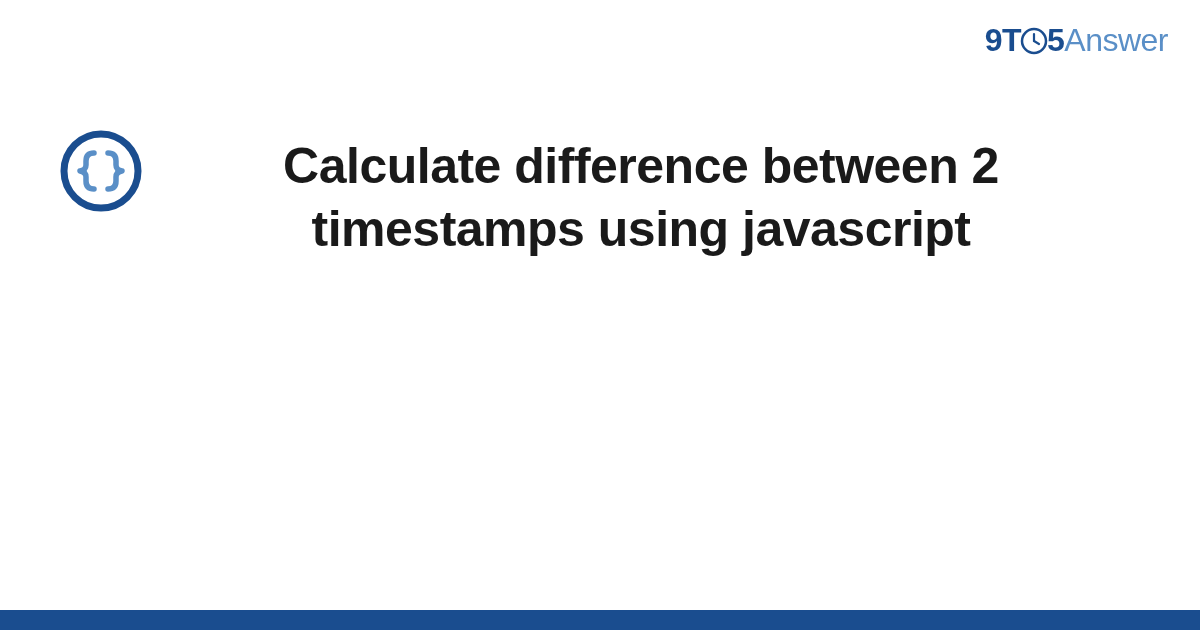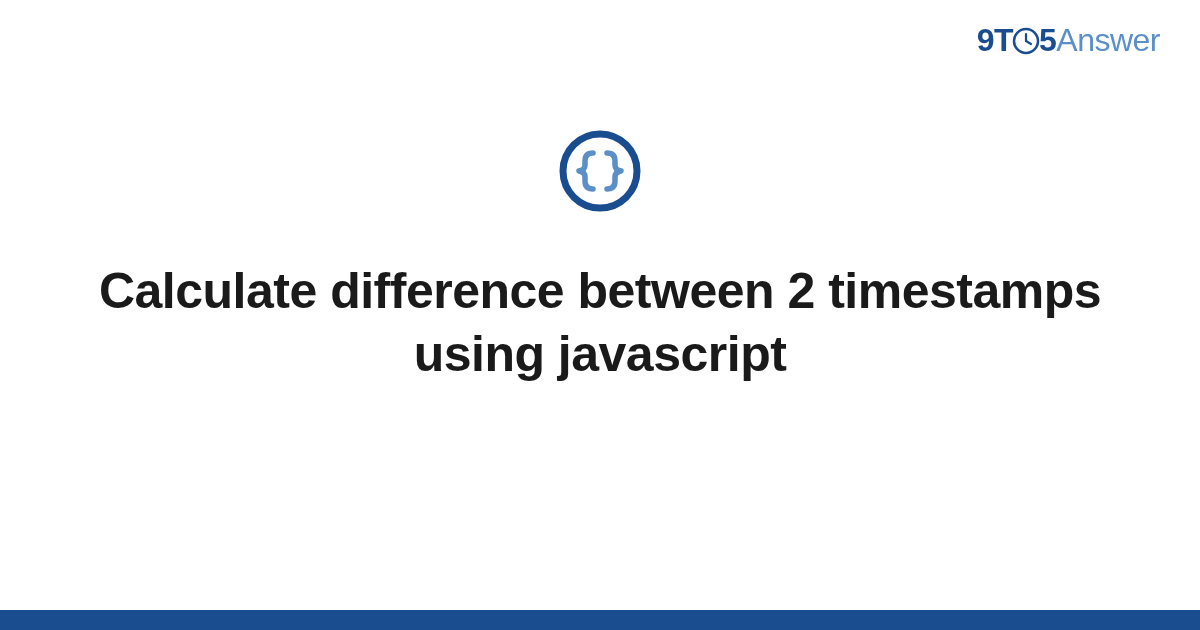--- a/index.html
+++ b/index.html
@@ -11,21 +11,21 @@
       width: 1200px;
       height: 630px;
       background: #ffffff;
       font-family: Arial, Helvetica, sans-serif;
       position: relative;
       overflow: hidden;
     }
     .logo {
       position: absolute;
       top: 22px;
-      right: 40px;
+      right: 32px;
       font-size: 32px;
       font-weight: 600;
       letter-spacing: -0.5px;
     }
     .logo .nine-t {
       color: #1a4d8f;
     }
     .logo .clock-wrap {
       display: inline-flex;
       align-items: center;
@@ -40,22 +40,22 @@
     .logo .answer {
       color: #5a8fc7;
       font-weight: 500;
     }
     .content {
       position: absolute;
       top: 130px;
       left: 0;
       right: 0;
       display: flex;
-      flex-direction: column;
-      align-items: center;
+      flex-direction: row;
+      align-items: flex-end;
       padding: 0 60px;
     }
     .icon-badge {
       display: flex;
       align-items: center;
       justify-content: center;
       margin-bottom: 48px;
     }
     .title {
       font-size: 50px;

